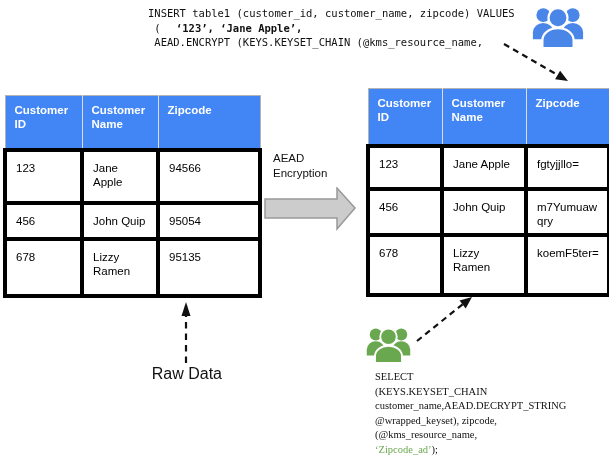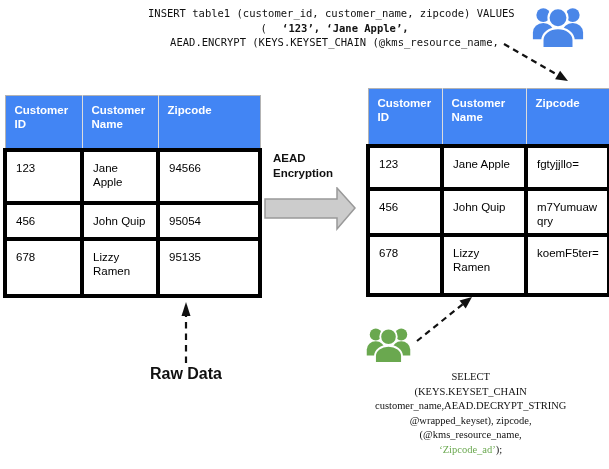--- a/index.html
+++ b/index.html
@@ -10,21 +10,20 @@
     background: #ffffff;
     overflow: hidden;
   }
   
   .code {
     position: absolute;
     font-family: "DejaVu Sans Mono", monospace;
     font-size: 10.5px;
     line-height: 14.5px;
     color: #111111;
-    text-align: center;
   }
   .code .code-line { white-space: pre; }
   .code .b { font-weight: bold; margin-left: 9px; }
   .code .green { color: #6aa84f; }
   #insert-code { left: 148px; top: 6px; }
   #select-code { left: 375px; top: 370px; font-family: Liberation Serif, serif; }
 
   
   table.dtable {
     position: absolute;
@@ -50,21 +49,21 @@
     border-right: 1px solid #dcdcdc;
     border-top: 1px solid #b3b3b3;
     padding-top: 7px;
   }
   table.dtable th:first-child { border-left: 1px solid #b3b3b3; }
   table.dtable th:last-child { border-right: 1px solid #b3b3b3; }
   #raw-table   { left: 3px;   top: 95px; width: 255px; }
   #enc-table   { left: 366px; top: 88px; width: 241px; }
 
   
-  .lbl { position: absolute; font-weight: bold; color: #111111; }
+  .lbl { position: absolute; font-weight: normal; color: #111111; }
   #aead-label { left: 273px; top: 151px; font-size: 11.5px; line-height: 15px; }
   #rawdata-label { left: 146px; top: 365px; width: 76px; text-align: right; font-size: 16px; }
 
   .abs { position: absolute; }
 </style>
 </head>
 <body>
 
 <div class="canvas">
 

